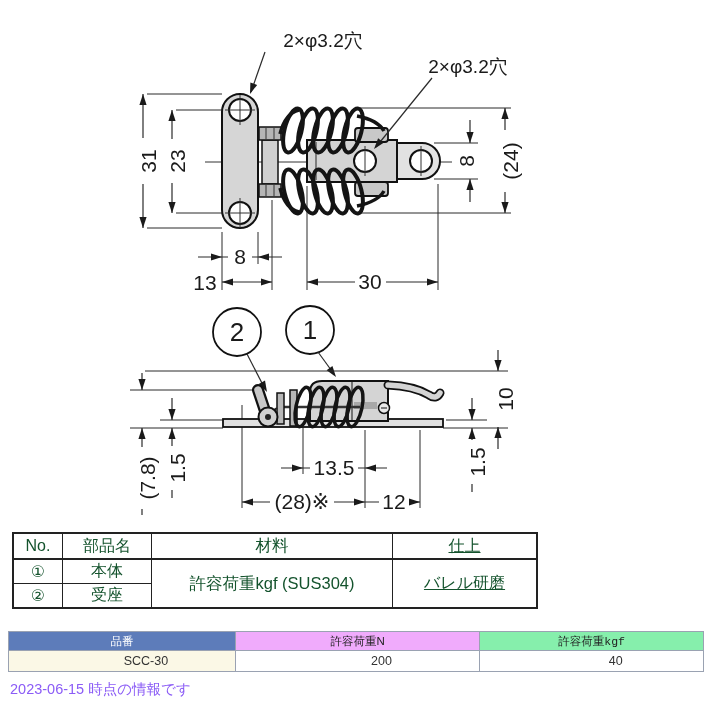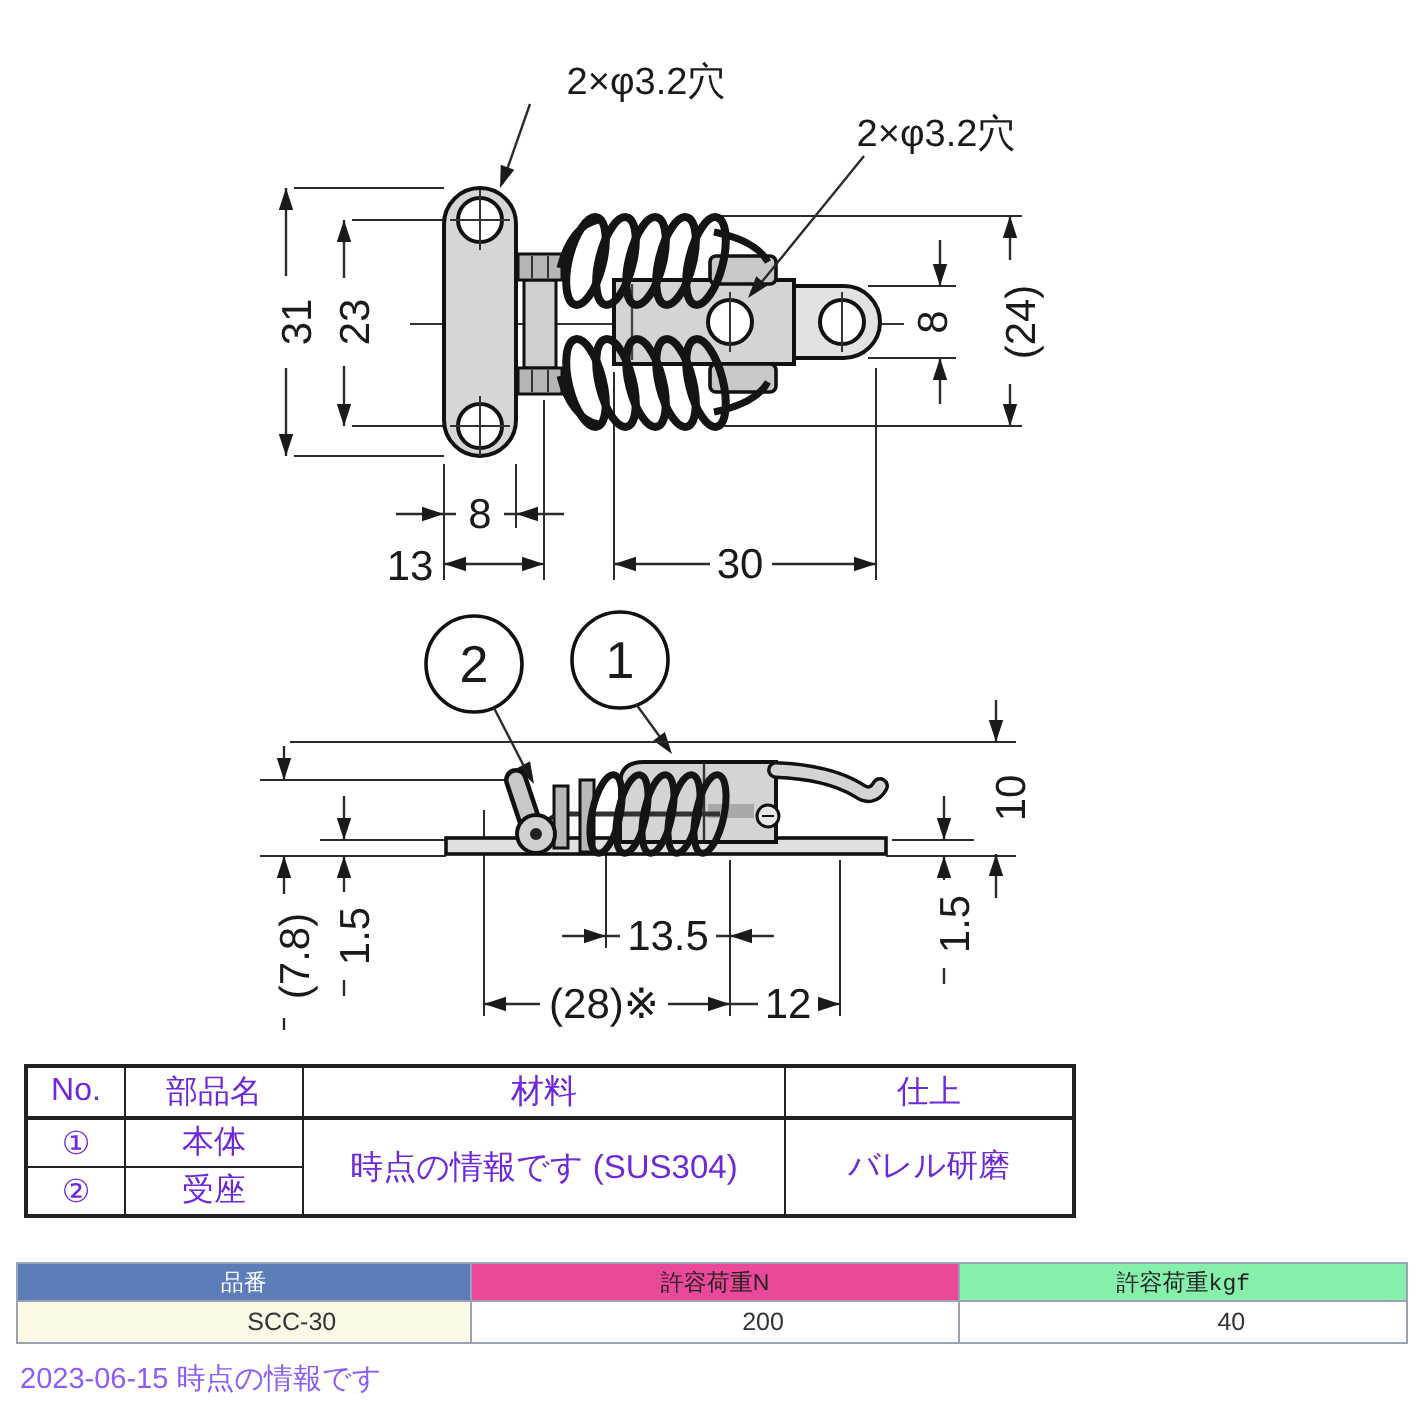--- a/index.html
+++ b/index.html
@@ -6,32 +6,32 @@
   .stage{position:relative;width:713px;height:713px;background:#fff;overflow:hidden;
          font-family:"Liberation Sans","DejaVu Sans",sans-serif;color:#1a1a1a;}
   svg text{font-family:"Liberation Sans","DejaVu Sans",sans-serif;fill:#1a1a1a;}
   .dimtxt{font-size:21px;}
   .lbltxt{font-size:19px;}
   .baltxt{font-size:26px;}
 
   .t1{position:absolute;left:12px;top:532px;}
   .t1 table{border-collapse:collapse;border:2px solid #222;}
   .t1 td{border:1px solid #222;text-align:center;vertical-align:middle;
-         font-size:16px;padding:0;color:#6d28d9;background:#fff;}
+         font-size:16px;padding:0;color:#14532d;background:#fff;}
   .t1 tr.hd td{height:24px;border-bottom:2px solid #222;}
   .t1 td.c0{width:48px;} .t1 td.c1{width:88px;}
-  .t1 td.c2{width:240px;font-size:16.5px;} .t1 td.c3{width:143px;}
+  .t1 td.c2{width:240px;font-size:16.5px;} .t1 td.c3{width:143px;text-decoration:underline;}
   .t1 tr.r td{height:23px;}
 
   .t2{position:absolute;left:8px;top:631px;width:696px;border-radius:20px;}
   .t2 table{border-collapse:collapse;width:696px;border:1px solid #8a93a6;}
   .t2 td{border:1px solid #9aa2b2;text-align:center;vertical-align:middle;padding:0;}
   .t2 tr.hd td{height:18px;font-size:11.5px;}
   .t2 td.h0{background:#5d7cba;color:#ffffff;width:227px;}
-  .t2 td.h1{background:#ec4899;color:#222;width:245px;}
+  .t2 td.h1{background:#f0abfc;color:#222;width:245px;}
   .t2 td.h2{background:#86efac;color:#222;width:224px;font-family:Liberation Mono, monospace;}
   .t2 tr.dt td{height:20px;font-size:12.5px;color:#333;background:#fff;padding-left:48px;}
   .t2 tr.dt td.d0{background:#fbf8e6;}
 
   .note{position:absolute;left:10px;top:680px;font-size:14.5px;color:#8b5cf6;}
 </style>
 </head>
 <body>
 
 <div class="stage">
@@ -262,21 +262,21 @@
     <tbody>
           <tr class="hd">
       <td class="c0">No.</td>
       <td class="c1">部品名</td>
       <td class="c2">材料</td>
       <td class="c3">仕上</td>
     </tr>
     <tr class="r">
       <td class="c0">①</td>
       <td class="c1">本体</td>
-      <td class="c2" rowspan="2">時点の情報です (SUS304)</td>
+      <td class="c2" rowspan="2">許容荷重kgf (SUS304)</td>
       <td class="c3" rowspan="2">バレル研磨</td>
     </tr>
     <tr class="r">
       <td class="c0">②</td>
       <td class="c1">受座</td>
     </tr>
   </tbody>
       </table>
 </div>
 

